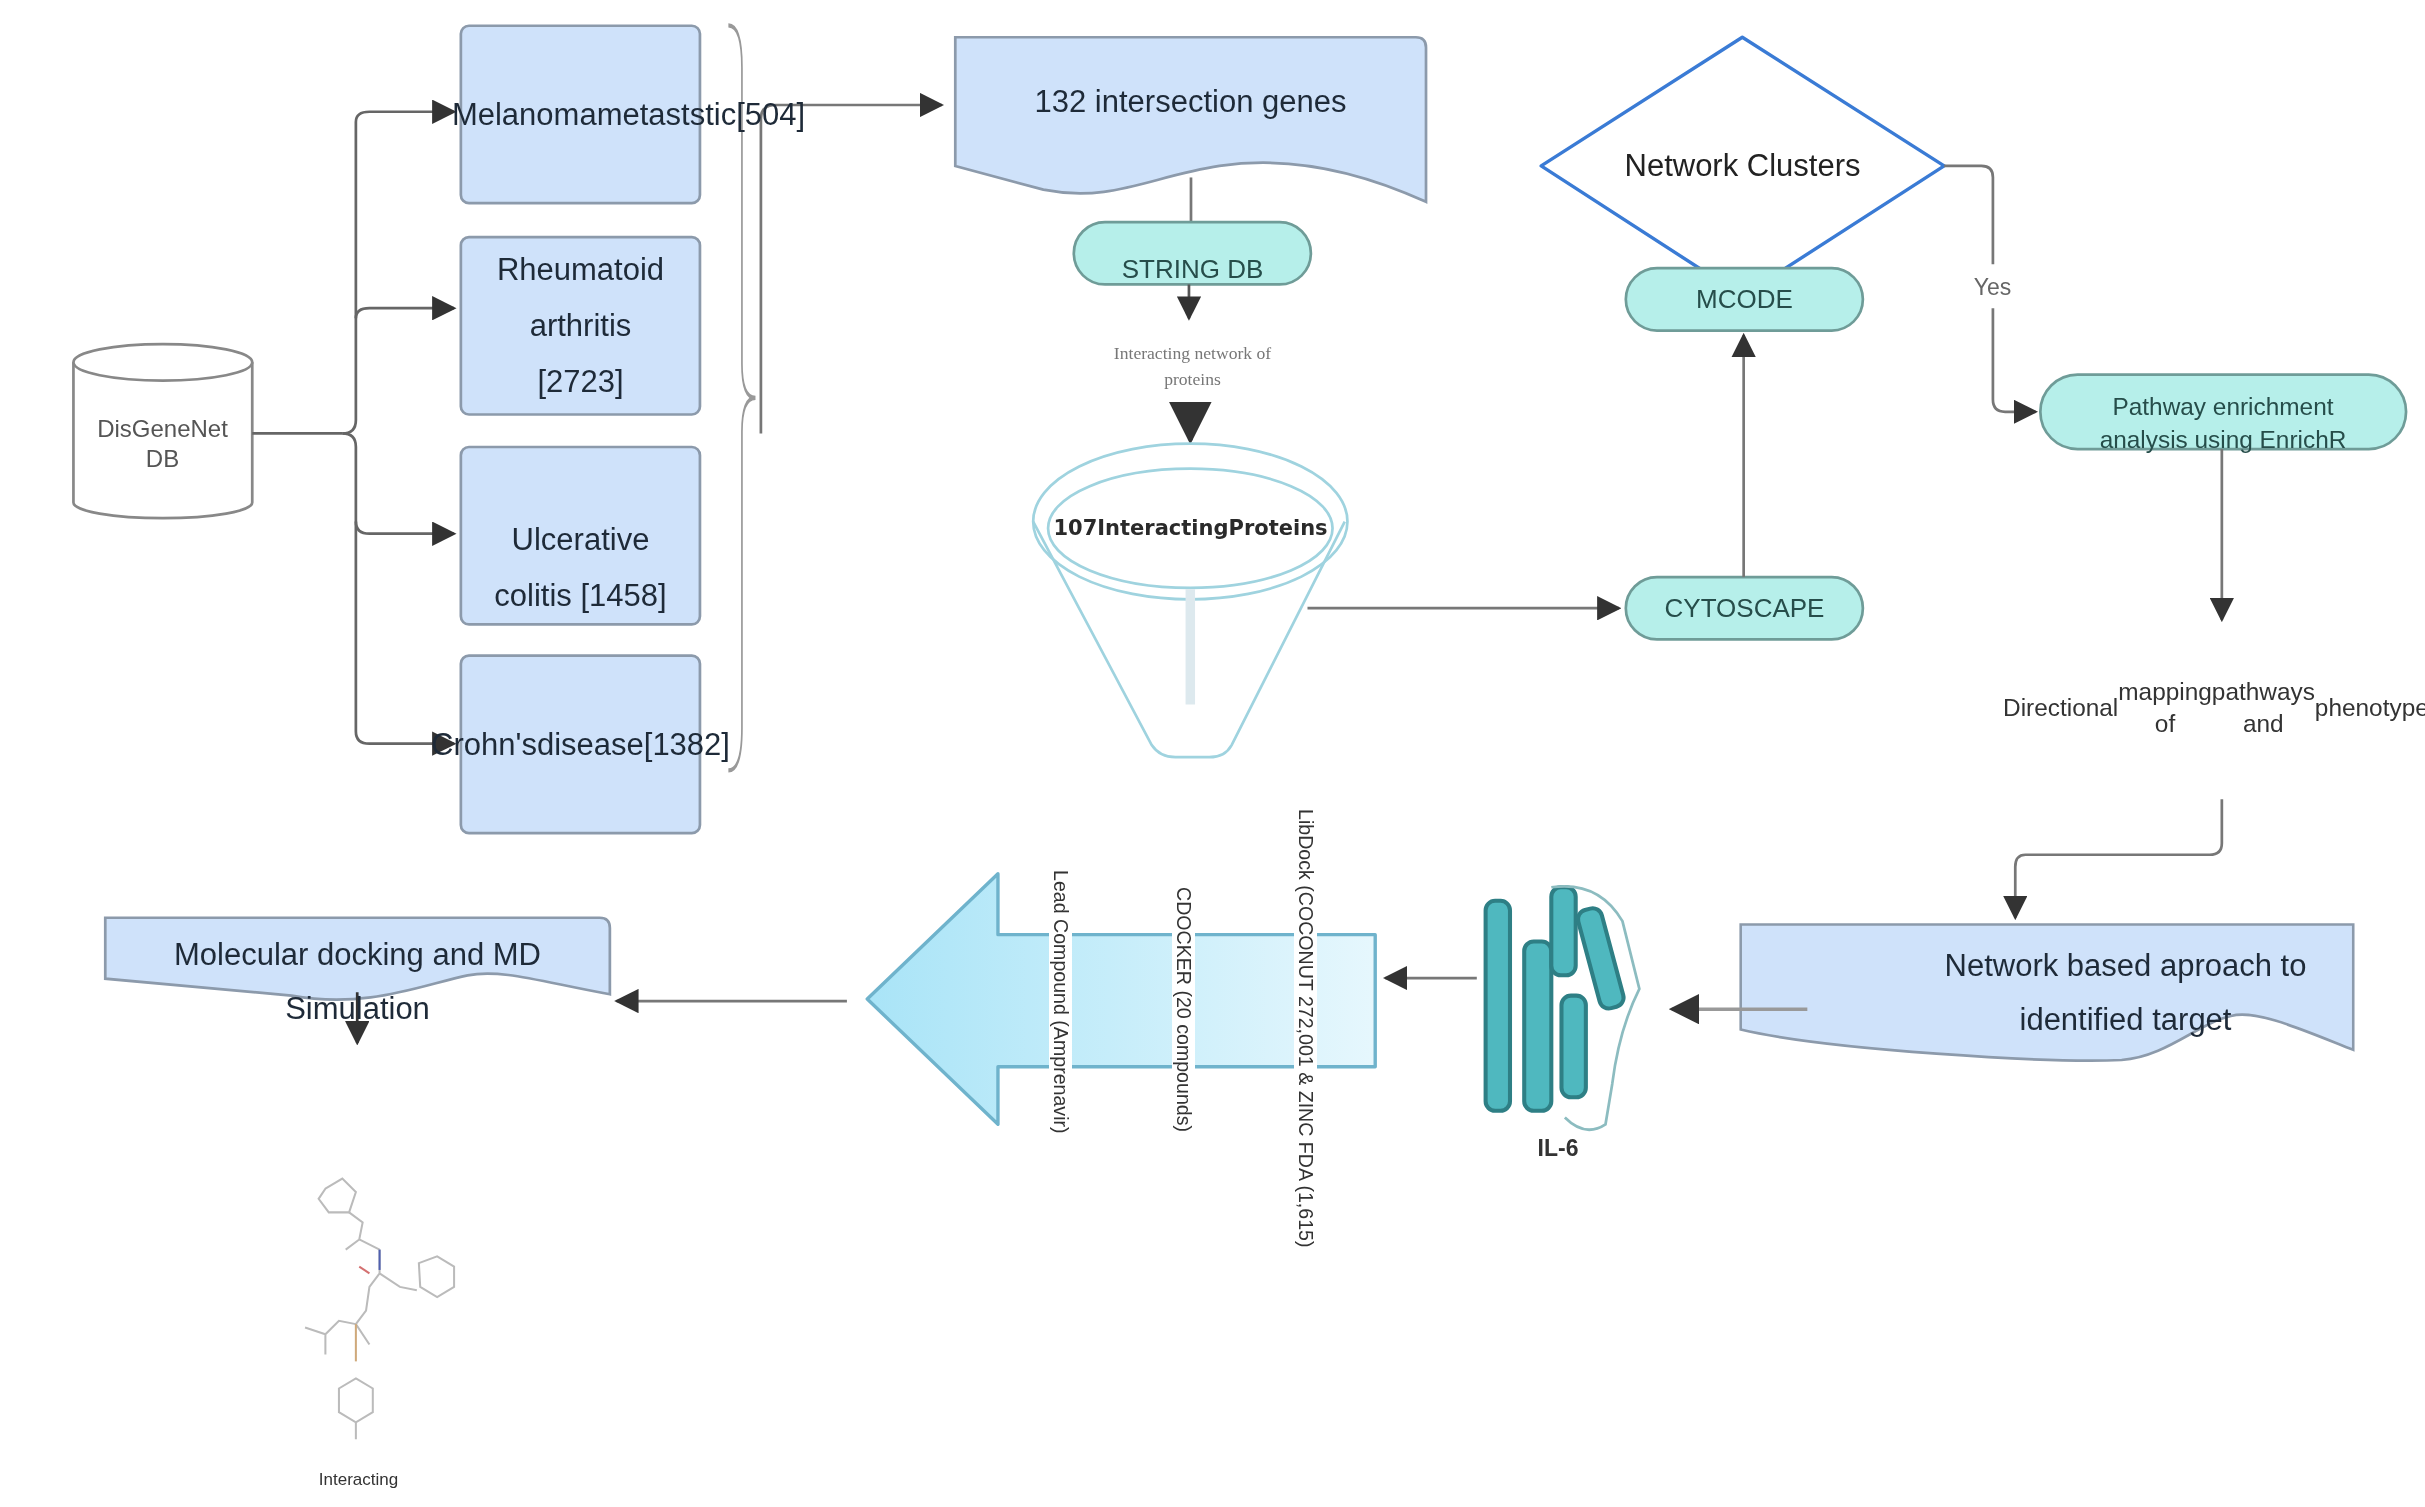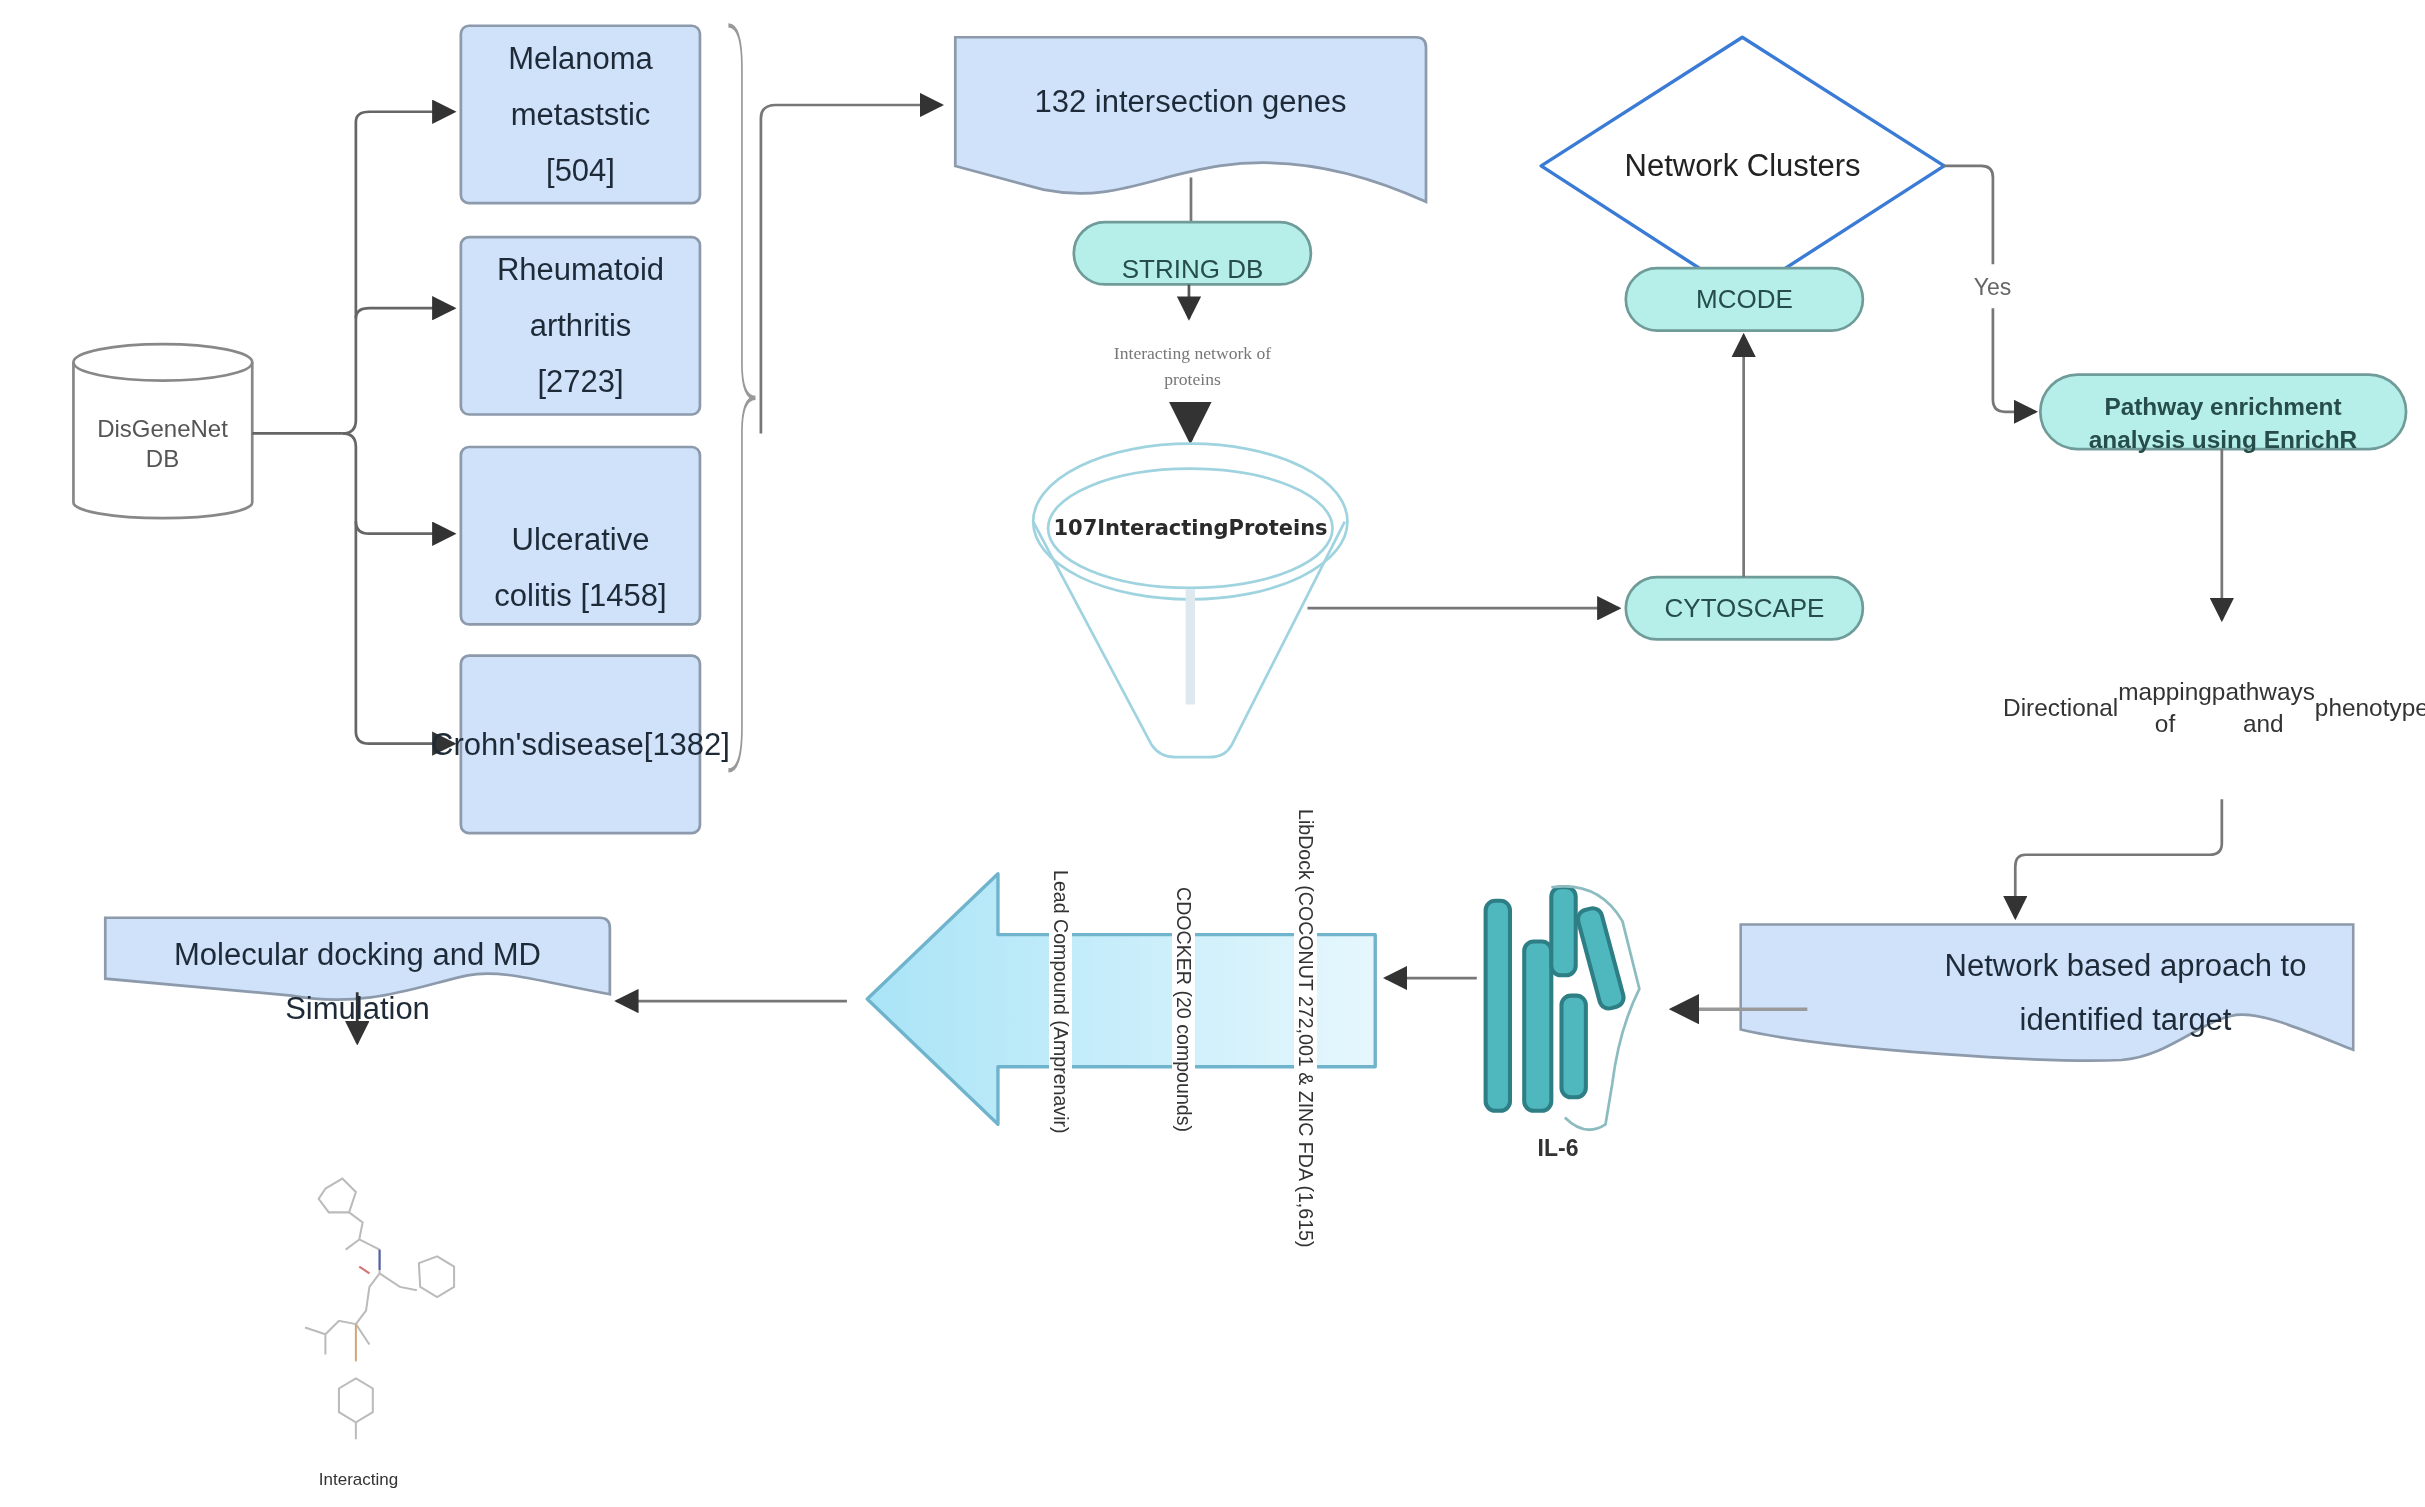--- a/index.html
+++ b/index.html
@@ -122,21 +122,21 @@
     <path d="M545,1880 L530,1870" stroke="#d47070"></path>
     <path d="M560,1845 L560,1875" stroke="#5060b0"></path>
   </g>
 </svg>
 
 <div class="lbl" style="left:73px; top:406px; width:179px; height:75px; flex-direction:column; font-size:24px; color:#555; line-height:30px;">
   <span>DisGeneNet</span>
   <span>DB</span>
 </div>
 
-<div class="lbl box-text" style="left:461px; top:26px; width:239px; height:177px; flex-direction:column;">
+<div class="lbl box-text" style="left:461px; top:26px; width:239px; height:177px; flex-direction:row;padding-left:48px;">
   <span>Melanoma</span>
   <span>metaststic</span>
   <span>[504]</span>
 </div>
 <div class="lbl box-text" style="left:461px; top:237px; width:239px; height:177px; flex-direction:column;">
   <span>Rheumatoid</span>
   <span>arthritis</span>
   <span>[2723]</span>
 </div>
 <div class="lbl box-text" style="left:461px; top:447px; width:239px; height:177px; flex-direction:column;justify-content:flex-end;">
@@ -165,21 +165,21 @@
 </div>
 
 <div class="lbl pill-text" style="left:1626px; top:577px; width:237px; height:62px;">CYTOSCAPE</div>
 
 <div class="lbl" style="left:1558px; top:139px; width:369px; height:54px; font-size:31px; color:#222;">Network Clusters</div>
 
 <div class="lbl pill-text" style="left:1626px; top:268px; width:237px; height:62px;">MCODE</div>
 
 <div class="lbl" style="left:1964px; top:270px; width:57px; height:34px; font-size:23px; color:#666; background:#fff;">Yes</div>
 
-<div class="lbl pill-text" style="left:2040px; top:375px; width:366px; height:95px; flex-direction:column; font-size:24.4px; line-height:33px;font-weight:bold;">
+<div class="lbl pill-text" style="left:2040px; top:375px; width:366px; height:95px; flex-direction:column; font-size:24.4px; line-height:33px;">
   <span>Pathway enrichment</span>
   <span>analysis using EnrichR</span>
 </div>
 
 <div class="lbl dm-text" style="left:2100px; top:640px; width:244px; height:135px; text-align:center;">
   <span>Directional</span>
   <span>mapping of</span>
   <span>pathways and</span>
   <span>phenotypes</span>
 </div>

